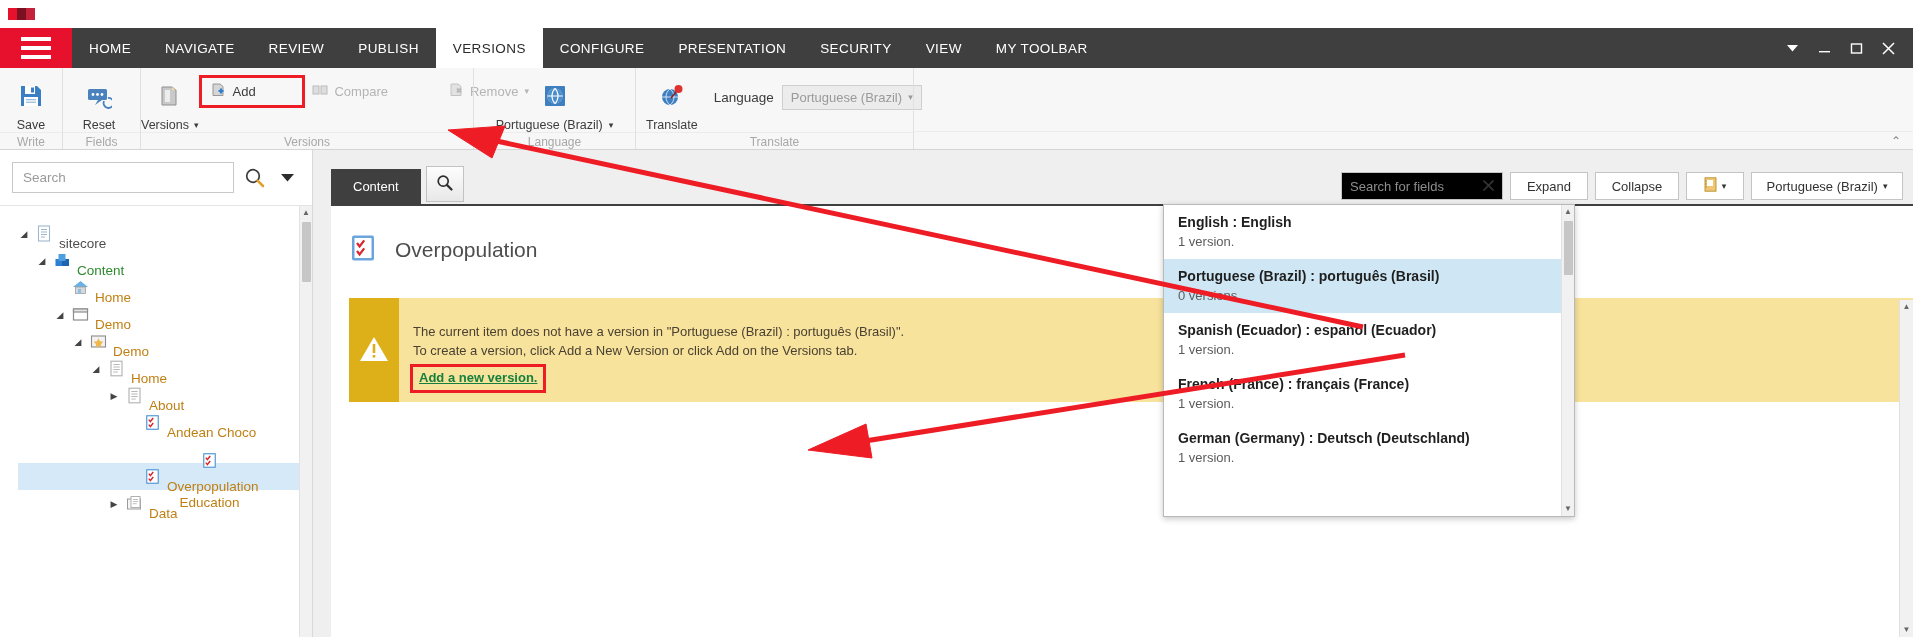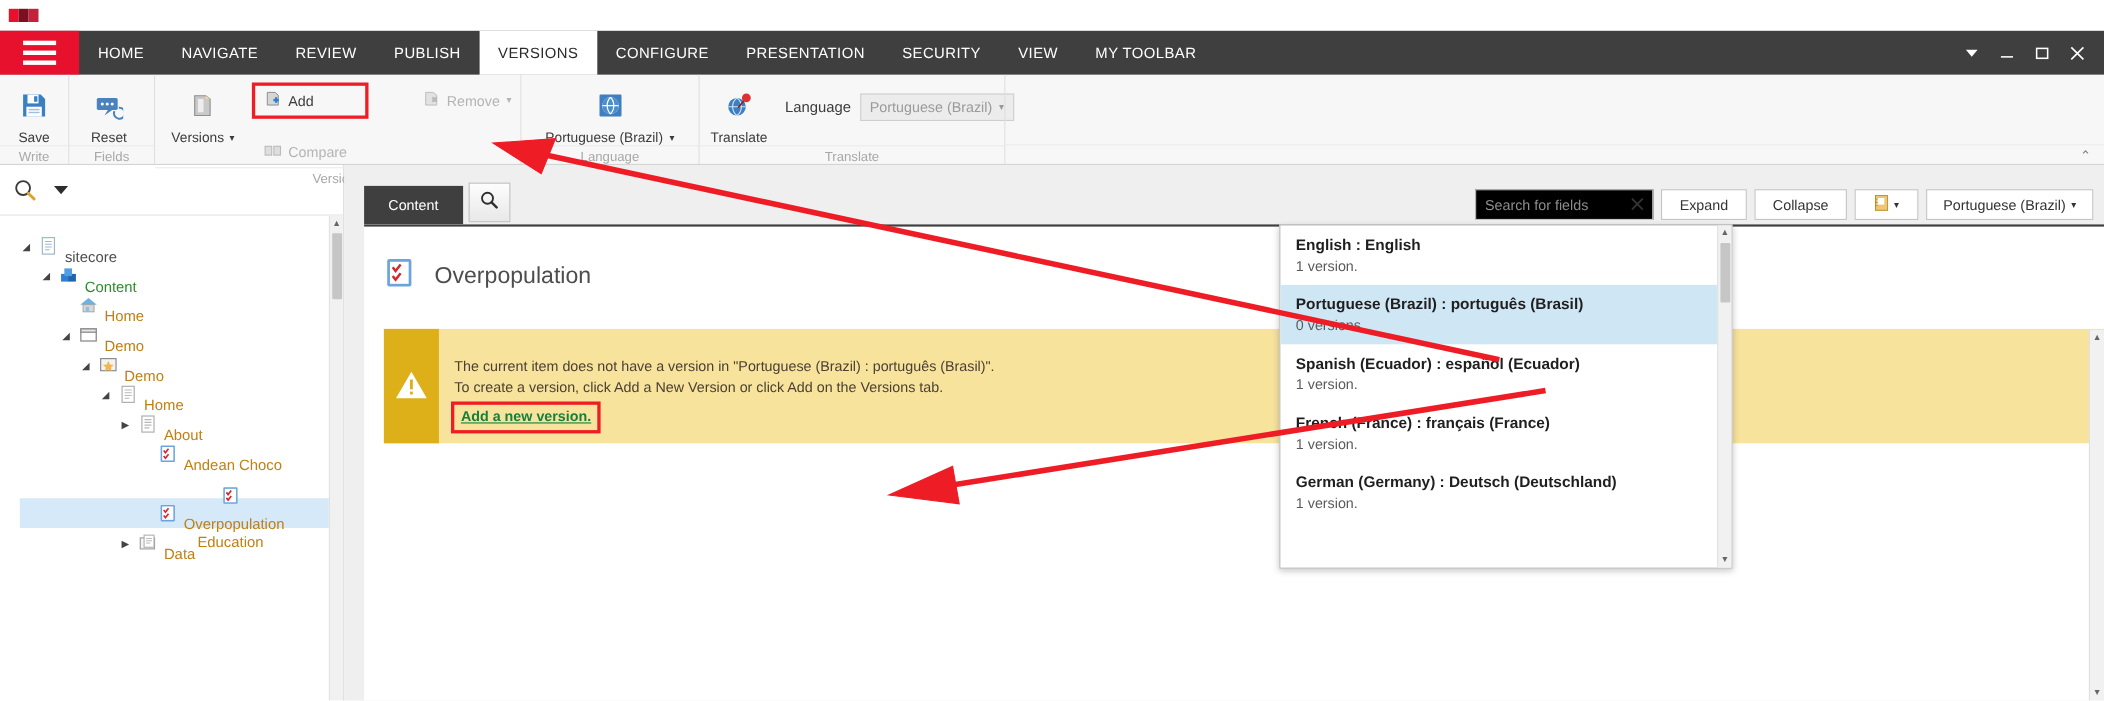--- a/index.html
+++ b/index.html
@@ -65,21 +65,21 @@
     gap: 6px; padding-top: 6px; cursor: pointer; font-size: 12.5px; color: #3c3c3c;
   }
   .big-btn .lbl { white-space: nowrap; }
   .icon-box { width: 32px; height: 32px; display: flex; align-items: center; justify-content: center; }
   .small-btn {
     display: flex; align-items: center; gap: 6px; padding: 4px 8px;
     font-size: 13px; color: #3c3c3c; cursor: pointer; white-space: nowrap;
   }
   .small-btn.dis { color: #b4b4b4; }
   .caret { font-size: 9px; line-height: 1; }
-  .stack { display: flex; flex-direction: column; gap: 20px; padding-top: 4px; }
+  .stack { display: flex; flex-direction: row; gap: 2px; padding-top: 4px; }
   .hi-box { outline: 3px solid #ee1c25; }
 
   
   .main { display: flex; height: calc(637px - 28px - 40px - 82px); }
 
   
   .left {
     width: 313px; background: #fff; border-right: 1px solid #d9d9d9;
     display: flex; flex-direction: column;
   }
@@ -410,20 +410,21 @@
   <div class="rgroup" style="flex:1">
     <div class="rgroup-body"></div>
     <div class="rgroup-label" style="text-align:right;padding-right:12px;color:#888">⌃</div>
   </div>
 </div>
 
 <div class="main">
 
   <div class="left">
     <div class="searchrow">
+      <input class="search-input" value="" placeholder="Search" style="">
       <span class="icon-btn">
         <svg width="21" height="21" viewBox="0 0 21 21">
           <circle cx="9" cy="9" r="6.3" fill="none" stroke="#3b3b3b" stroke-width="1.7"></circle>
           <path d="M13.6 13.6 L19 19" stroke="#e0a02a" stroke-width="2.6" stroke-linecap="round"></path>
         </svg>
       </span>
       <span class="icon-btn" style="padding:0 6px">
         <svg width="13" height="8" viewBox="0 0 13 8">
             <path d="M0 0 L6.5 7.5 L13 0 Z" fill="#2d2d2d"></path>
           </svg>

